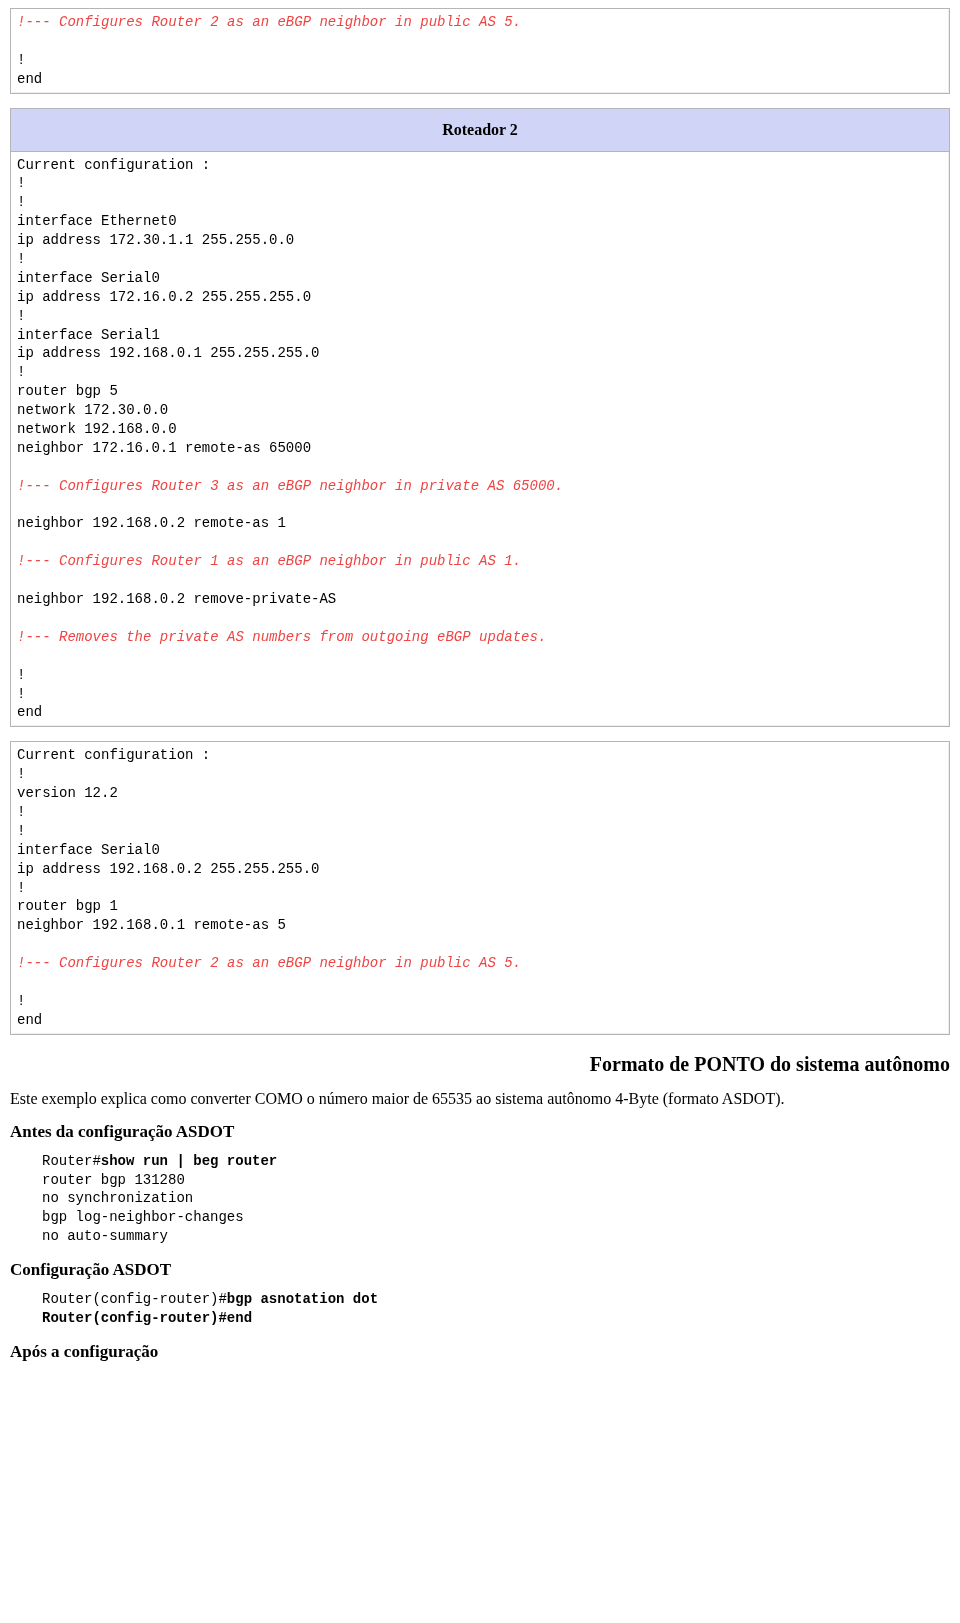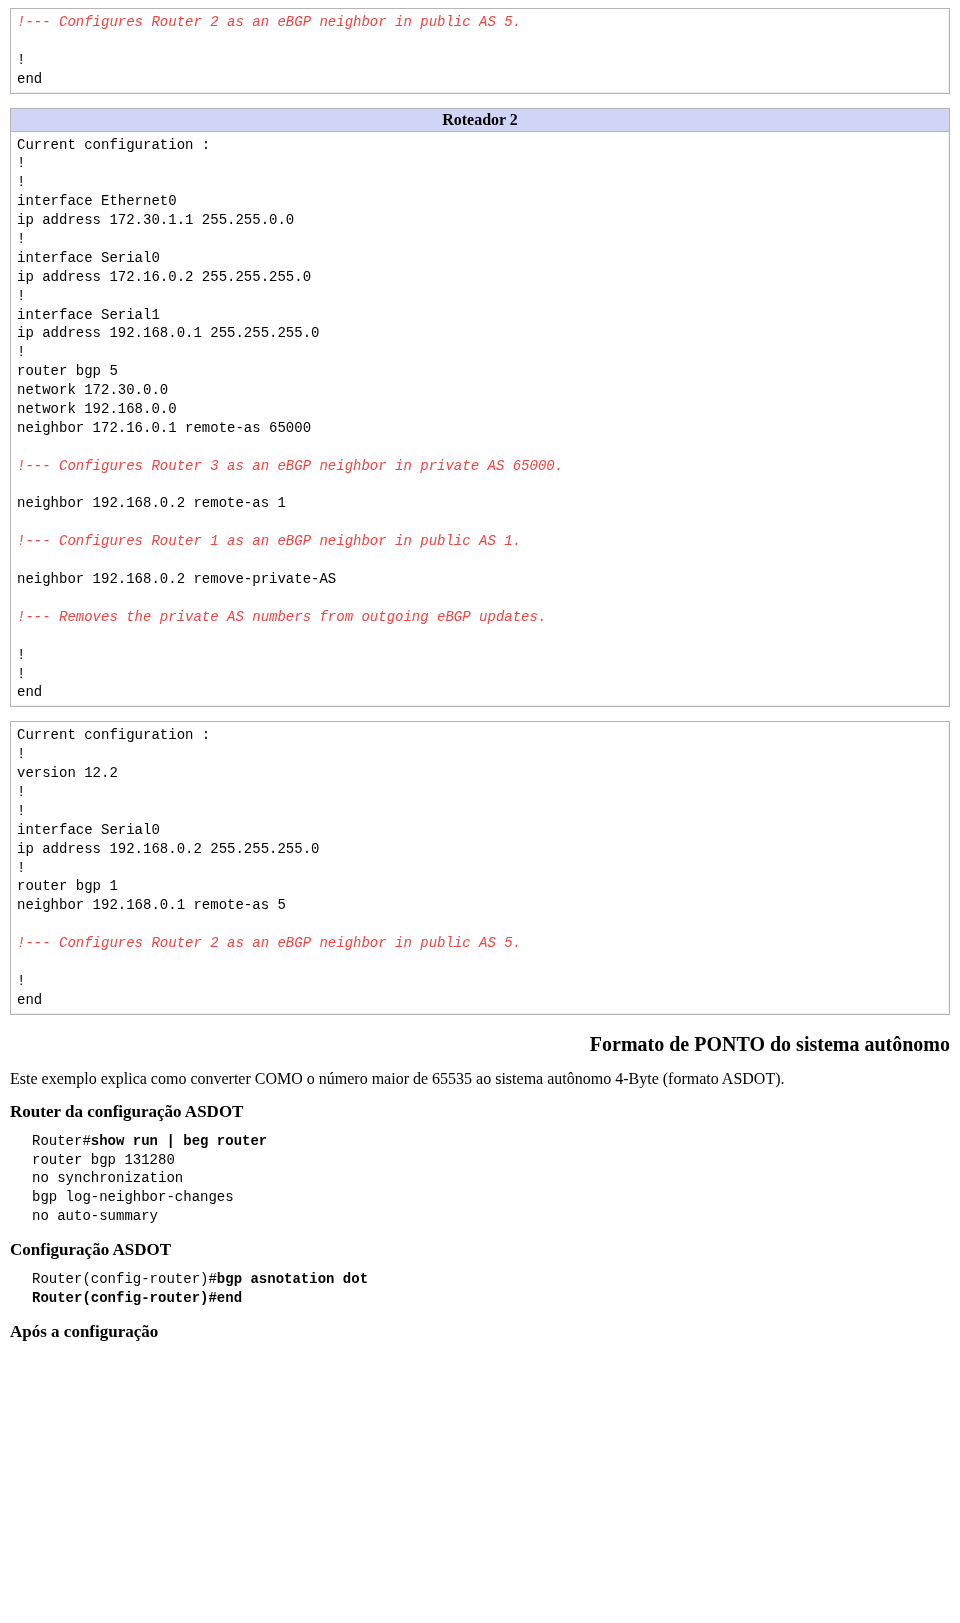--- a/index.html
+++ b/index.html
@@ -16,21 +16,21 @@
     box-shadow: inset 1px 1px 0 #fff, inset -1px -1px 0 #eee;
     margin-bottom: 14px;
     background: #fff;
   }
   .codebox-title {
     background: #d0d4f7;
     border-bottom: 1px solid #b5b5b5;
     font-weight: bold;
     font-family: "Times New Roman", Times, serif;
     text-align: center;
-    padding: 2px 0;
+    padding: 12px 0;
     font-size: 16px;
   }
   .codebox-body, .plain-pre {
     font-family: "Courier New", Courier, monospace;
     font-size: 14px;
     white-space: pre;
     padding: 4px 6px;
     line-height: 1.35;
   }
   .comment {
@@ -49,21 +49,21 @@
     font-weight: bold;
     font-size: 17px;
     margin: 14px 0 10px 0;
   }
   p.para {
     font-family: "Times New Roman", Times, serif;
     font-size: 16px;
     margin: 14px 0;
   }
   .indent-block {
-    margin-left: 22px;
+    margin-left: 32px;
     font-family: "Courier New", Courier, monospace;
     font-size: 14px;
     white-space: pre;
     line-height: 1.35;
     margin-top: 10px;
     margin-bottom: 10px;
   }
   .bold { font-weight: bold; }
 </style>
 </head>
@@ -125,21 +125,21 @@
 <span class="comment">!--- Configures Router 2 as an eBGP neighbor in public AS 5.</span>
 
 <span>!
 end</span></div>
 </div>
 
 <h2 class="sec">Formato de PONTO do sistema autônomo</h2>
 
 <p class="para">Este exemplo explica como converter COMO o número maior de 65535 ao sistema autônomo 4-Byte (formato ASDOT).</p>
 
-<h3 class="sec">Router da configuração ASDOT</h3>
+<h3 class="sec">Antes da configuração ASDOT</h3>
 
 <div class="indent-block"><span>Router#</span><span class="bold">show run | beg router</span>
 <span>router bgp 131280
 no synchronization
 bgp log-neighbor-changes
 no auto-summary</span></div>
 
 <h3 class="sec">Configuração ASDOT</h3>
 
 <div class="indent-block"><span>Router(config-router)#</span><span class="bold">bgp asnotation dot</span>

